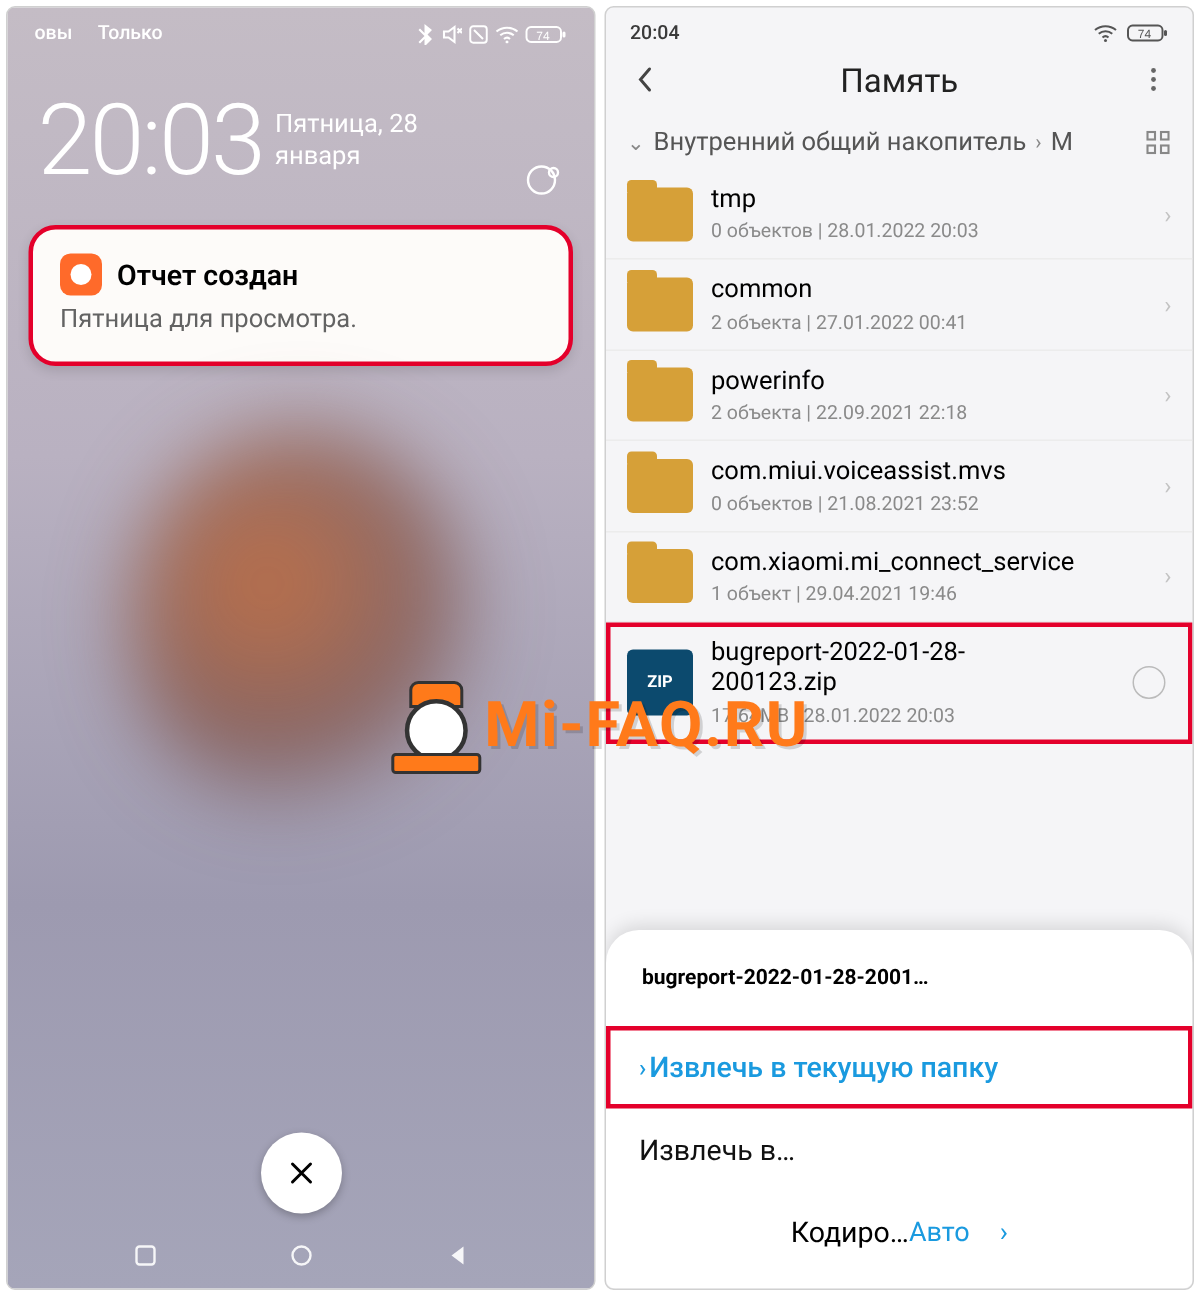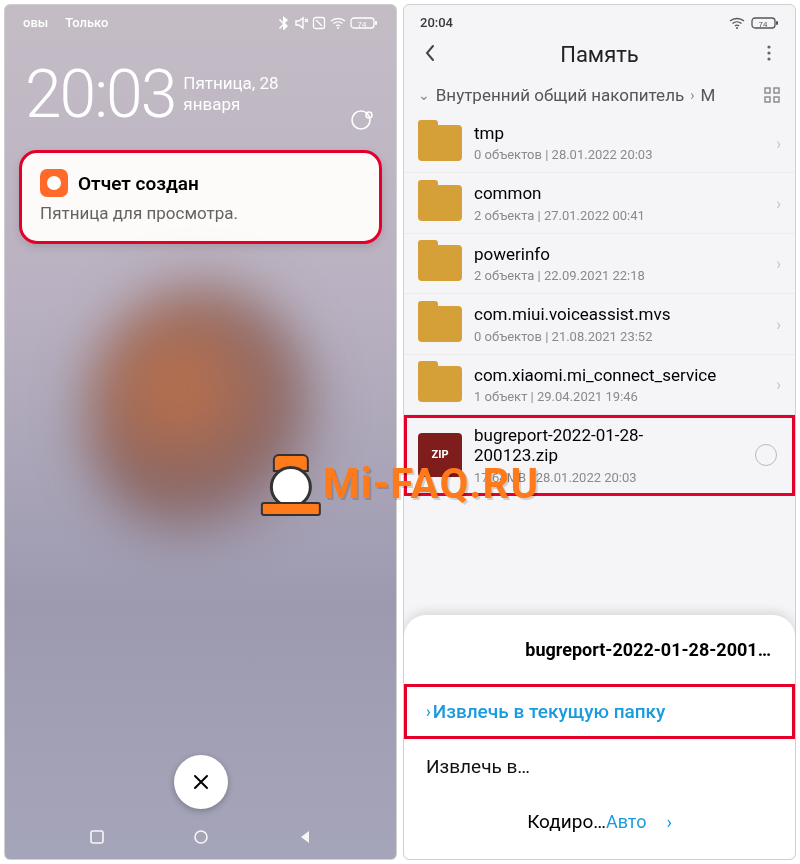--- a/index.html
+++ b/index.html
@@ -104,21 +104,21 @@
     display:flex; justify-content:space-around; align-items:center;
     padding: 0 40px;
   }
   .ls-nav .navbtn { color:#fff; opacity:.9; }
   
   .fm {
     background:#f5f5f7;
     color:#000;
   }
   .fm-statusbar {
-    display:flex; justify-content:space-between; align-items:flex-end;
+    display:flex; justify-content:space-between; align-items:flex-start;
     padding:10px 16px 6px; font-size:13px; color:#3a3a3a; font-weight:500;
   }
   .fm-header {
     display:flex; align-items:center; padding:6px 10px 12px;
   }
   .fm-back { width:32px; text-align:center; font-size:20px; color:#444; }
   .fm-title { flex:1; text-align:center; font-size:22px; font-weight:400; color:#222; }
   .fm-more  { width:32px; text-align:center; color:#666; }
   .fm-crumb {
     display:flex; align-items:center; padding:6px 14px 8px; font-size:17px; color:#555;
@@ -144,42 +144,42 @@
   .folder-icon {
     width:44px; height:36px; border-radius:4px;
     background:#d6a038; position:relative;
   }
   .folder-icon::before {
     content:""; position:absolute; top:-5px; left:0; width:20px; height:8px;
     background:#d6a038; border-radius:3px 3px 0 0;
   }
   .zip-icon {
     width:44px; height:44px; border-radius:4px;
-    background:#7f1d1d; color:#fff; font-size:11px; font-weight:700;
+    background:#0c4a6e; color:#fff; font-size:11px; font-weight:700;
     display:flex; align-items:center; justify-content:center;
   }
   .fm-row .info { flex:1; min-width:0; padding-right:28px; }
   .fm-row .name {
     font-size:17px; color:#000; font-weight:400;
     word-break: break-word; line-height:1.2;
   }
   .fm-row .meta { font-size:13px; color:#8a8a8a; margin-top:4px; }
   .sel-circle {
     width:22px; height:22px; border:1px solid #bbb; border-radius:50%;
     margin-left:auto; margin-right:4px;
   }
   
   .sheet {
     background:#fff;
     border-radius:22px 22px 6px 6px;
     padding:20px 0 10px;
     box-shadow:0 -3px 12px rgba(0,0,0,0.12);
   }
   .sheet-title {
-    text-align:right; font-size:18px; font-weight:700; color:#000;
+    text-align:left; font-size:14px; font-weight:700; color:#000;
     padding:4px 24px 24px;
     white-space:nowrap; overflow:hidden; text-overflow:ellipsis;
   }
   .sheet-item {
     font-size:19px; padding:16px 22px; color:#111;
     display:flex; align-items:center;
   }
   .sheet-item.primary {
     color:#1a9adf; font-weight:500;
     outline:3px solid #e4002b; outline-offset:-3px;

